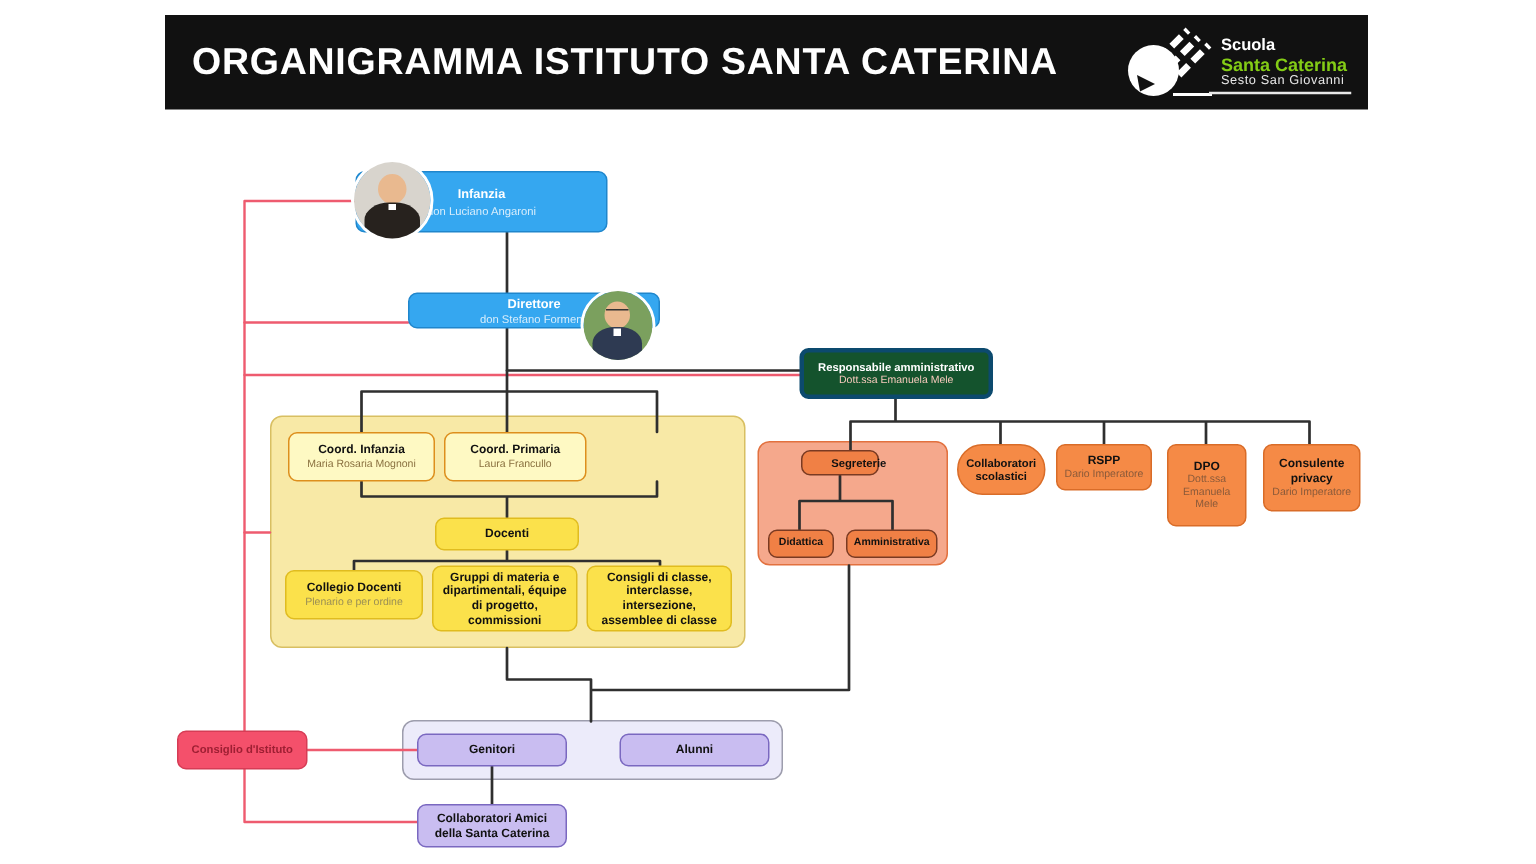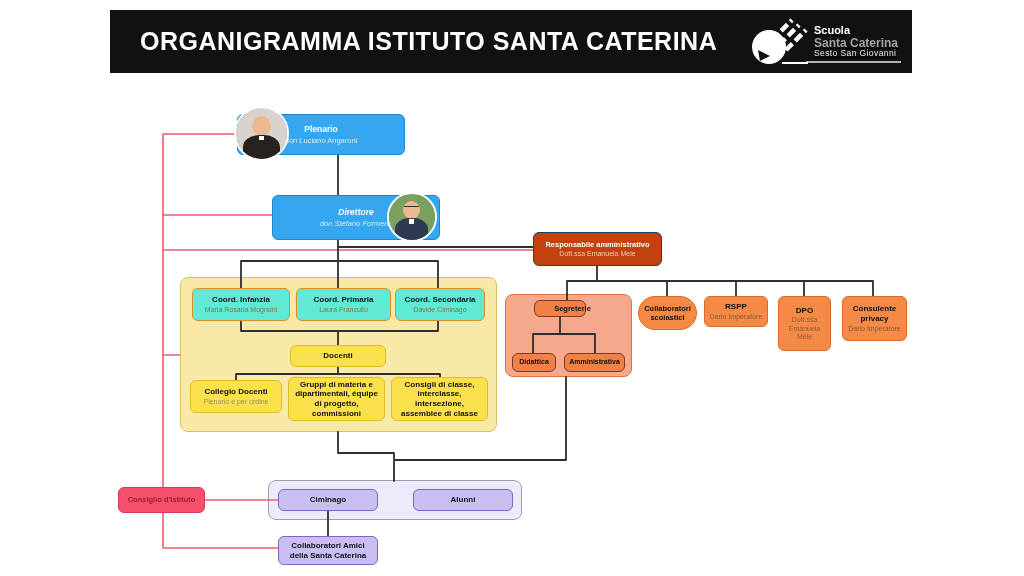--- a/index.html
+++ b/index.html
@@ -2,42 +2,42 @@
 <html><head>
 <meta charset="utf-8">
 <style>
   html,body{margin:0;padding:0;background:#fff;}
   .stage{position:relative;width:1024px;height:576px;background:#ffffff;overflow:hidden;
          font-family:"Liberation Sans",sans-serif;-webkit-font-smoothing:antialiased;}
 
   
   .header{position:absolute;left:110px;top:10px;width:802px;height:63px;background:#111111;
           display:flex;align-items:center;}
-  .header-title{color:#ffffff;font-size:25px;font-weight:800;letter-spacing:.5px;margin-left:30px;white-space:nowrap;}
-  .logo{position:absolute;right:14px;top:4px;display:flex;align-items:center;height:55px;text-decoration:underline;}
+  .header-title{color:#ffffff;font-size:25px;font-weight:800;letter-spacing:.5px;margin-left:18px;white-space:nowrap;}
+  .logo{position:absolute;right:14px;top:4px;display:flex;align-items:center;height:55px;}
   .logo-text{margin-left:6px;line-height:1.05;}
   .logo-l1{color:#ffffff;font-size:11px;font-weight:700;}
-  .logo-l2{color:#a3a3a3;font-size:12px;font-weight:700;}
+  .logo-l2{color:#84cc16;font-size:12px;font-weight:700;}
   .logo-l3{color:#e8e8e8;font-size:8.5px;letter-spacing:.4px;}
 
   
   .node{position:absolute;border-radius:6px;display:flex;flex-direction:column;justify-content:center;
         align-items:center;text-align:center;z-index:3;box-sizing:border-box;padding:2px 3px;}
   .nt{font-weight:700;font-size:8px;line-height:1.22;color:#111;}
   .ns{font-size:7px;line-height:1.2;color:rgba(0,0,0,.45);margin-top:1px;}
 
   .n-blue{background:#35a7f0;border:1px solid #1f86cc;}
   .n-blue .nt{color:#ffffff;font-size:8.5px;}
   .n-blue .ns{color:#d7edfc;font-size:7.5px;}
 
-  .n-coral{background:#c2410c;border:1px solid #0c4a6e;}
+  .n-coral{background:#14532d;border:3px solid #0c4a6e;}
   .n-coral .nt{color:#ffffff;font-size:7.5px;}
   .n-coral .ns{color:#f8cbbd;font-size:7px;}
 
-  .n-amber{background:#5eead4;border:1.5px solid #dd8f1d;}
+  .n-amber{background:#fef9c3;border:1.5px solid #dd8f1d;}
   .n-amber .ns{color:#8a7140;}
 
   .n-yellow{background:#fbe14b;border:1.5px solid #e0bc1f;}
   .n-yellow .ns{color:#9b8f55;}
 
   .n-orange{background:#f58a46;border:1.5px solid #d96c28;}
   .n-orange .ns{color:#8a5a3a;}
 
   .n-orangedark{background:#f08045;border:1.5px solid #7a3a22;}
 
@@ -111,46 +111,42 @@
       <path d="M338,367 V374 M236,374 H440 M236,374 V380 M440,374 V377"></path>
       <path d="M338,247 H533"></path>
       <path d="M597,266 V281 M567,281 H873 M567,281 V300 M667,281 V296 M736,281 V296 M804,281 V296 M873,281 V296"></path>
       <path d="M560,317 V334 M533,334 H595 M533,334 V353 M595,334 V353"></path>
       <path d="M566,377 V460 H394 M338,432 V453 H394 V481"></path>
       <path d="M328,511 V536"></path>
     </g>
   </svg>
 
   <div class="node n-blue" style="left:237px;top:114px;width:168px;height:41px;">
-    <div class="nt">Plenario</div>
+    <div class="nt">Infanzia</div>
     <div class="ns">don Luciano Angaroni</div>
   </div>
 
-  <div class="node n-blue" style="left:272px;top:195px;width:168px;height:45px;font-style:italic;">
+  <div class="node n-blue" style="left:272px;top:195px;width:168px;height:24px;">
     <div class="nt">Direttore</div>
     <div class="ns">don Stefano Formenti</div>
   </div>
 
   <div class="node n-coral" style="left:533px;top:232px;width:129px;height:34px;">
     <div class="nt">Responsabile amministrativo</div>
     <div class="ns">Dott.ssa Emanuela Mele</div>
   </div>
 
   <div class="node n-amber" style="left:192px;top:288px;width:98px;height:33px;">
     <div class="nt">Coord. Infanzia</div>
     <div class="ns">Maria Rosaria Mognoni</div>
   </div>
   <div class="node n-amber" style="left:296px;top:288px;width:95px;height:33px;">
     <div class="nt">Coord. Primaria</div>
     <div class="ns">Laura Francullo</div>
   </div>
-  <div class="node n-amber" style="left:395px;top:288px;width:90px;height:33px;">
-    <div class="nt">Coord. Secondaria</div>
-    <div class="ns">Davide Ciminago</div>
-  </div>
 
   <div class="node n-yellow" style="left:290px;top:345px;width:96px;height:22px;">
     <div class="nt">Docenti</div>
   </div>
 
   <div class="node n-yellow" style="left:190px;top:380px;width:92px;height:33px;">
     <div class="nt">Collegio Docenti</div>
     <div class="ns">Plenario e per ordine</div>
   </div>
   <div class="node n-yellow" style="left:288px;top:377px;width:97px;height:44px;">
@@ -184,21 +180,21 @@
   <div class="node n-orange" style="left:842px;top:296px;width:65px;height:45px;">
     <div class="nt">Consulente privacy</div>
     <div class="ns">Dario Imperatore</div>
   </div>
 
   <div class="node n-pink" style="left:118px;top:487px;width:87px;height:26px;">
     <div class="nt">Consiglio d'Istituto</div>
   </div>
 
   <div class="node n-purple" style="left:278px;top:489px;width:100px;height:22px;">
-    <div class="nt">Ciminago</div>
+    <div class="nt">Genitori</div>
   </div>
   <div class="node n-purple" style="left:413px;top:489px;width:100px;height:22px;">
     <div class="nt">Alunni</div>
   </div>
   <div class="node n-purple" style="left:278px;top:536px;width:100px;height:29px;">
     <div class="nt">Collaboratori Amici della Santa Caterina</div>
   </div>
 
   <div class="avatar" style="left:234px;top:106px;width:51px;height:51px;">
     <div class="av-bg" style="background:#d8d4cd;"></div>

